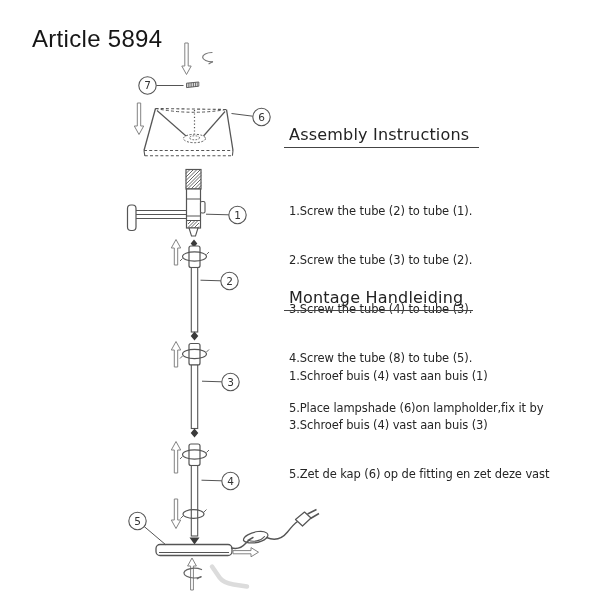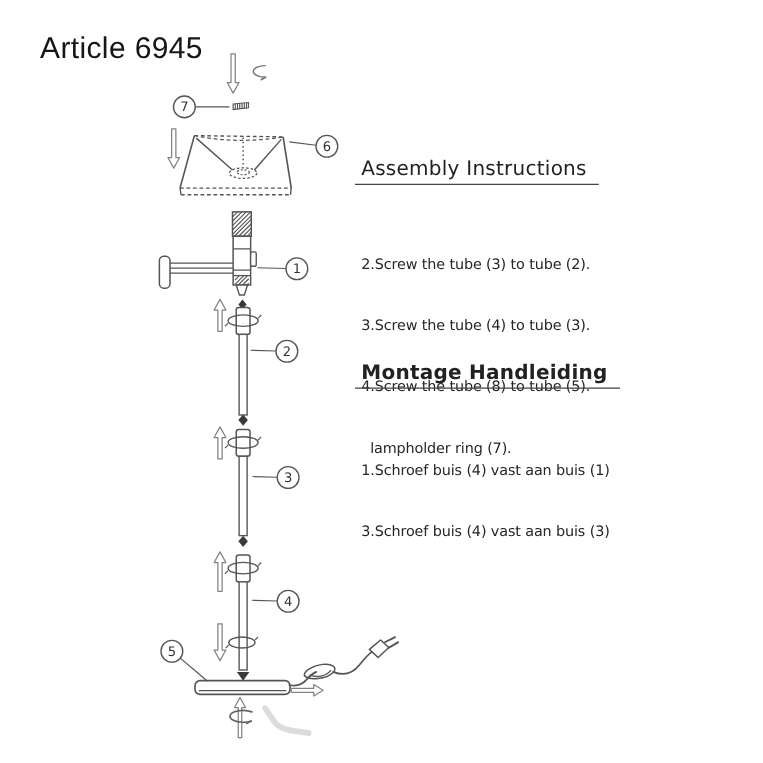--- a/index.html
+++ b/index.html
@@ -11,21 +11,21 @@
     position:absolute; left:32px; top:25px;
     font-size:24px; color:#161616; letter-spacing:0.3px;
     font-family:"Liberation Sans","DejaVu Sans",sans-serif;
   }
   .heading { position:absolute; left:289px; font-size:16px; color:#222; }
   .heading span {
     display:inline-block; border-bottom:1.2px solid #444;
     padding:0 10px 3px 5px; margin-left:-5px; letter-spacing:0.2px;text-align:center;
   }
   #assembly-heading { top:125px; }
-  #montage-heading  { top:288px;font-weight:bold; }
+  #montage-heading  { top:288px; }
   .list {
     position:absolute; left:289px; font-size:11.5px; line-height:16.4px;
     color:#262626; white-space:pre; letter-spacing:-0.1px;
   }
   #assembly-list { top:170px; }
   #montage-list  { top:335px; }
   svg.diagram { position:absolute; left:0; top:0; }
   .ln   { stroke:#555; fill:none; stroke-width:1.2; }
   .thin { stroke:#555; fill:none; stroke-width:0.9; }
   .fillpart { fill:#ffffff; stroke:#555; stroke-width:1.2; }
@@ -36,21 +36,21 @@
   .callout-text { font-family:"DejaVu Sans","Liberation Sans",sans-serif; font-size:10.5px; fill:#333; }
   .leader { stroke:#555; stroke-width:1; fill:none; }
   .cord { stroke:#555; fill:none; stroke-width:1.4; stroke-linecap:round; }
   .faint { stroke:#dcdcdc; fill:none; stroke-width:4.5; stroke-linecap:round; }
 </style>
 </head>
 <body>
 
 <div class="page">
 
-  <div class="title">Article 6945</div>
+  <div class="title">Article 5894</div>
 
   <svg class="diagram" width="610" height="610" viewBox="0 0 610 610">
 
     <path class="arrow" d="M184.8,43 L188.2,43 L188.2,66 L191.2,66 L186.5,74.5 L181.8,66 L184.8,66 Z"></path>
     <g>
       <path class="rot" d="M212,52.5 A9.5,4.6 0 1 0 212.5,61.8"></path>
       <path class="rot" d="M212.5,61.8 L209,63.8"></path>
     </g>
 
     <g>
@@ -175,28 +175,30 @@
       <path class="rot" style="stroke:#666" d="M201,576.8 L197.2,578.8"></path>
     </g>
 
     <path class="faint" d="M212,566.5 L219.5,577.5 C222,581 227.5,583.5 233.5,584.5 L247,586.5"></path>
   </svg>
 
   <div class="heading" id="assembly-heading">
     <span>Assembly Instructions</span>
   </div>
   <div class="list" id="assembly-list">
+    <div>1.Screw the tube (2) to tube (1).</div>
     <div>2.Screw the tube (3) to tube (2).</div>
     <div>3.Screw the tube (4) to tube (3).</div>
     <div>4.Screw the tube (8) to tube (5).</div>
-    <div>  lampholder ring (7).</div>
+    <div>5.Place lampshade (6)on lampholder,fix it by</div>
   </div>
 
   <div class="heading" id="montage-heading">
     <span>Montage Handleiding</span>
   </div>
   <div class="list" id="montage-list">
     <div>1.Schroef buis (4) vast aan buis (1)</div>
     <div>3.Schroef buis (4) vast aan buis (3)</div>
+    <div>5.Zet de kap (6) op de fitting en zet deze vast</div>
     
   </div>
 
 </div>
 
 </body></html>

